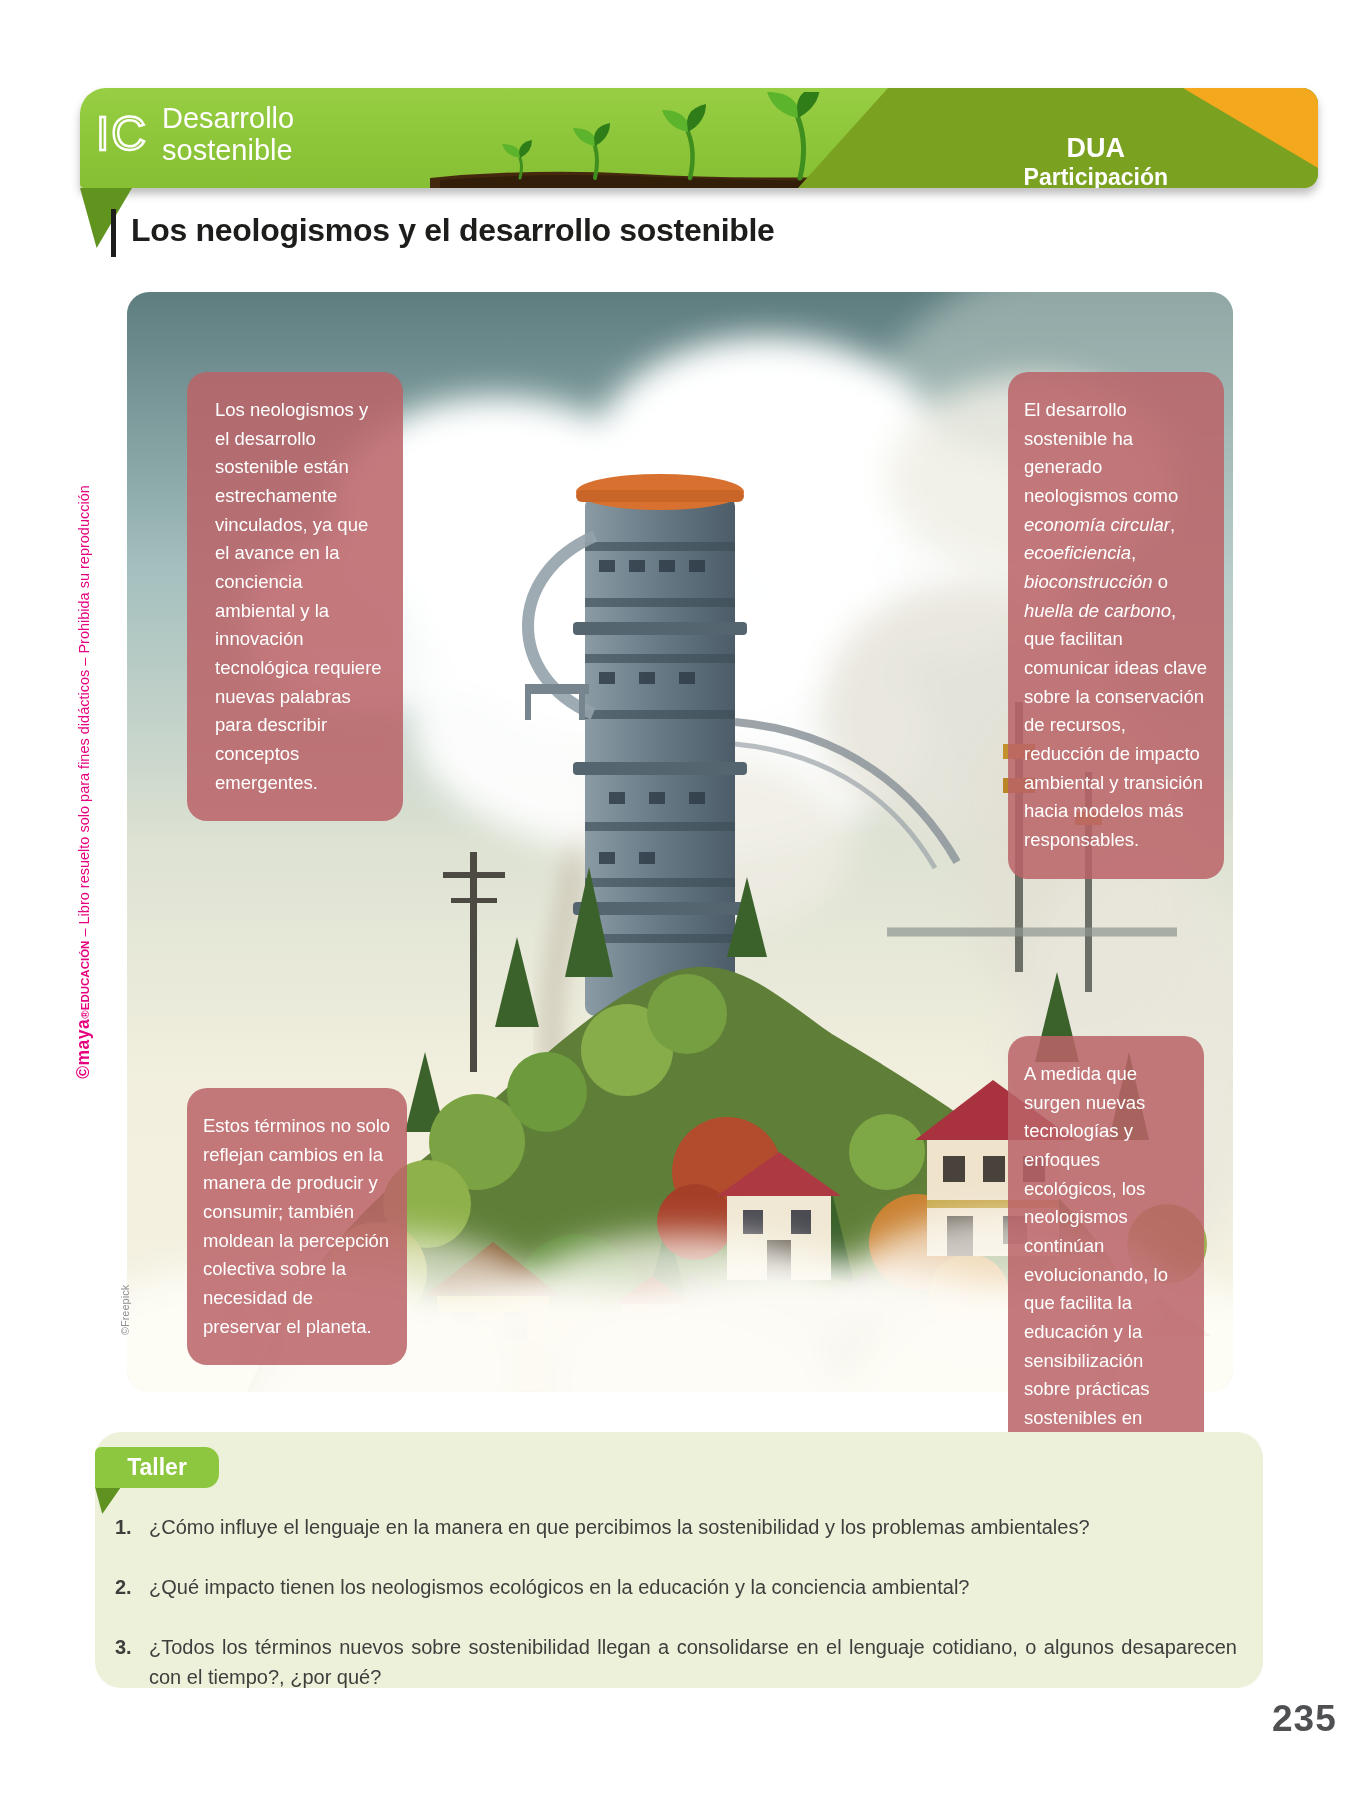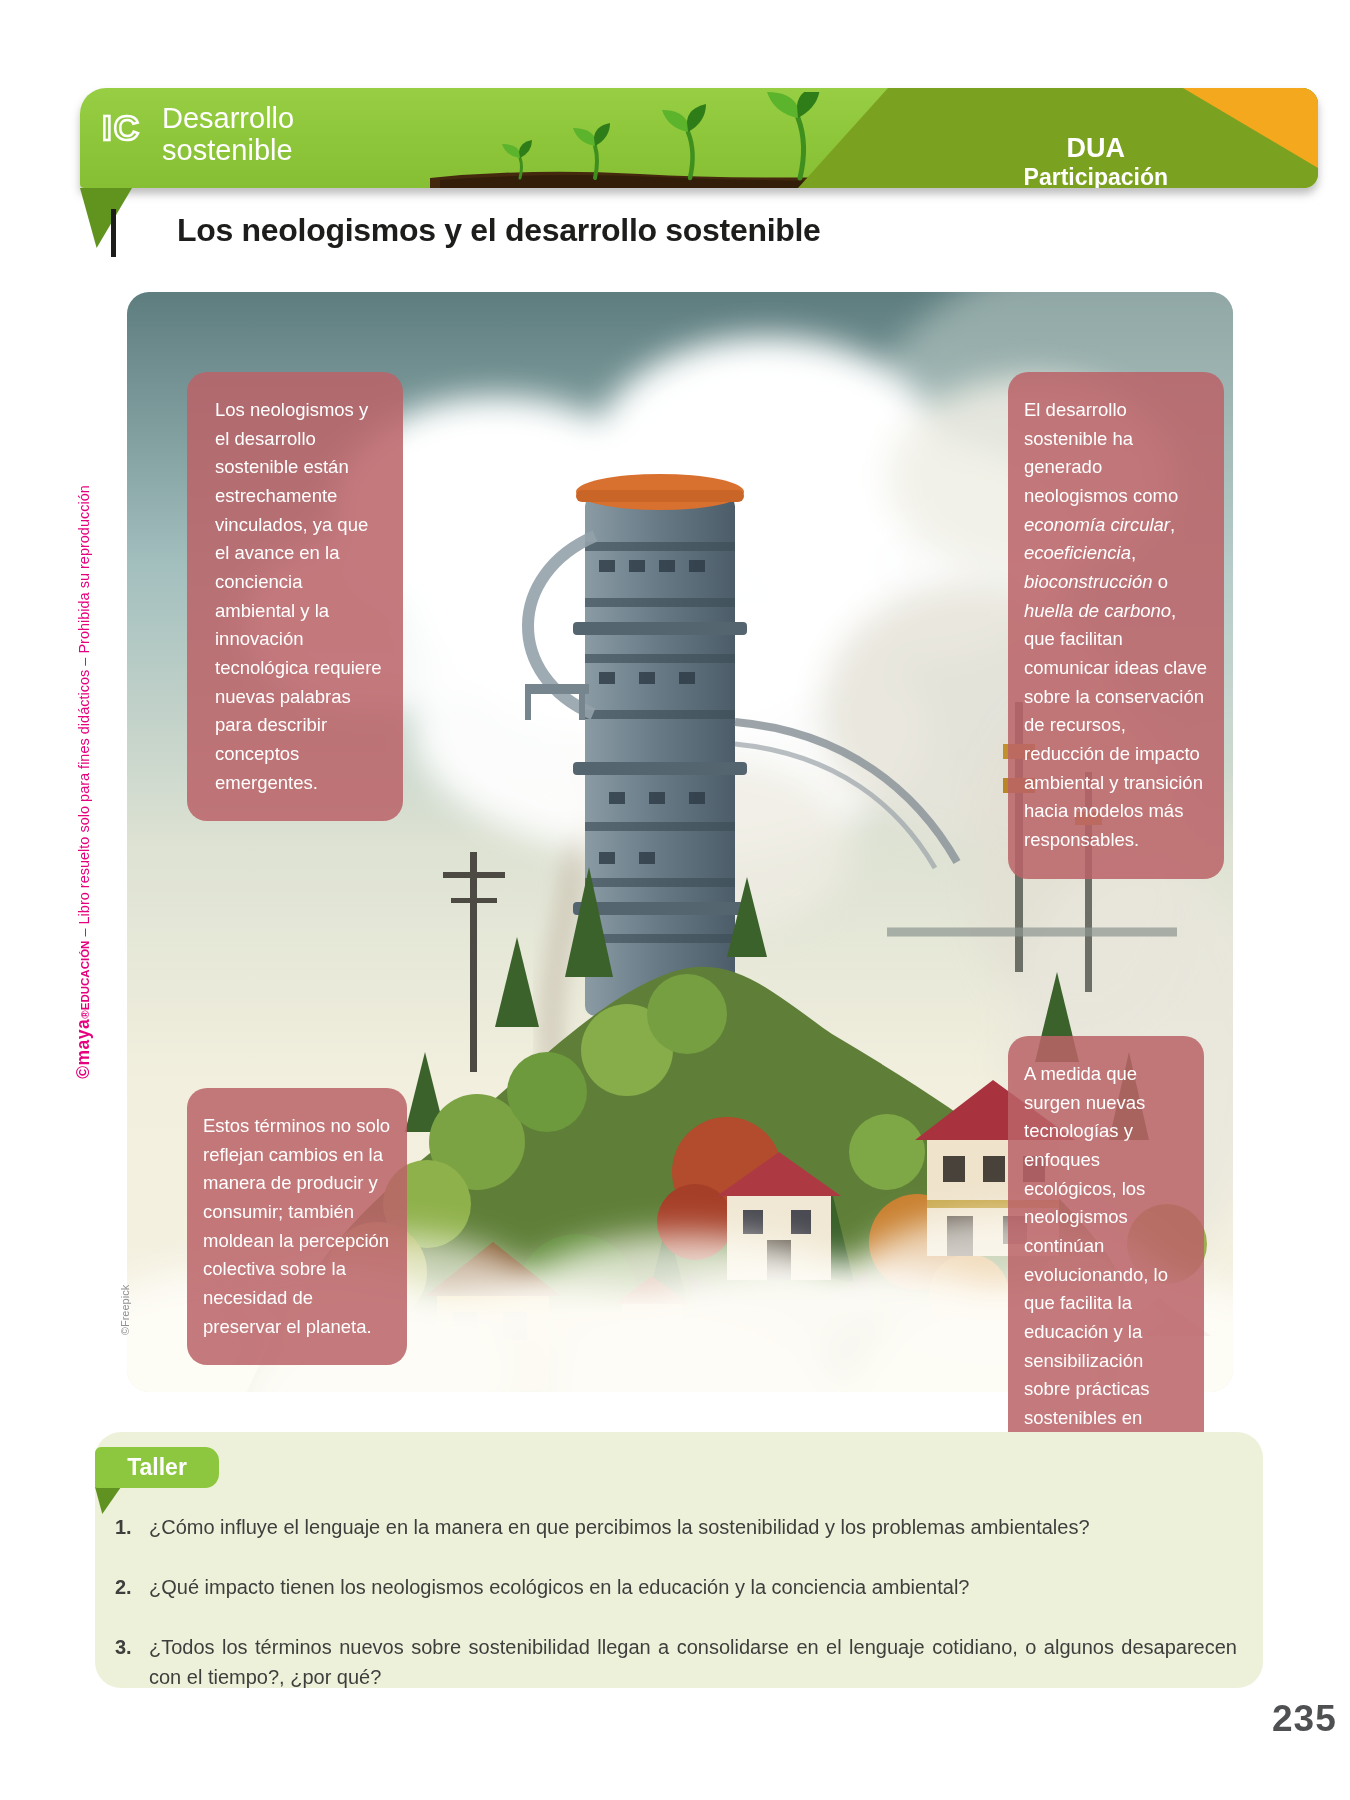--- a/index.html
+++ b/index.html
@@ -3,39 +3,39 @@
 <meta charset="utf-8">
 <style>
   * { margin:0; padding:0; box-sizing:border-box; }
   body { background:#fff; font-family:"Liberation Sans", sans-serif; }
   .page { position:relative; width:1350px; height:1800px; background:#ffffff; overflow:hidden; }
 
   
   .unit-header { position:absolute; left:80px; top:88px; width:1238px; height:100px;
     background:linear-gradient(180deg,#97ce43,#86bf33); border-radius:26px 16px 14px 4px;
     overflow:hidden; box-shadow:0 6px 9px rgba(110,110,110,.45); }
-  .ic-logo { position:absolute; left:22px; top:22px; font-size:35px; font-weight:700;
+  .ic-logo { position:absolute; left:16px; top:22px; font-size:48px; font-weight:400;
     color:transparent; -webkit-text-stroke:2.5px #ffffff; letter-spacing:2px; line-height:1; }
   .unit-title { position:absolute; left:82px; top:14px; color:#fff; font-size:29px;
     font-weight:400; line-height:1.12; }
   .seedlings { position:absolute; left:330px; bottom:0; width:500px; height:96px; }
   .dua-band { position:absolute; right:0; top:0; width:520px; height:100%;
     background:#7ba120; clip-path:polygon(90px 0, 100% 0, 100% 100%, 0 100%); }
   .dua-text { position:absolute; top:18px; right:150px; text-align:center; color:#fff;margin-top:28px; }
   .dua-title { font-size:27px; font-weight:700; line-height:1.1; }
   .dua-sub { font-size:23px; font-weight:700; line-height:1.2; }
   .orange-corner { position:absolute; right:0; top:0; width:135px; height:100px;
     background:#f4a81d; clip-path:polygon(0 0, 100% 0, 100% 80%); }
   .header-tail { position:absolute; left:80px; top:188px; width:52px; height:60px;
     background:#61941f; clip-path:polygon(0 0, 100% 0, 32% 100%); }
 
   
   .title-rule { position:absolute; left:111px; top:209px; width:5px; height:48px; background:#1d1d1b; }
   .lesson-title { position:absolute; left:131px; top:212px; font-size:32px; font-weight:700;
-    color:#1d1d1b; letter-spacing:-0.3px;margin-left:46px; }
+    color:#1d1d1b; letter-spacing:-0.3px; }
 
   
   .illustration { position:absolute; left:127px; top:292px; width:1106px; height:1100px;
     border-radius:22px; overflow:hidden; }
   .illustration svg { display:block; width:100%; height:100%; }
 
   
   .callout { position:absolute; background:rgba(186,99,104,0.86); color:#fff;
     border-radius:20px; padding:24px 16px; font-size:18.5px; line-height:1.55; }
   .callout i { font-style:italic; }

